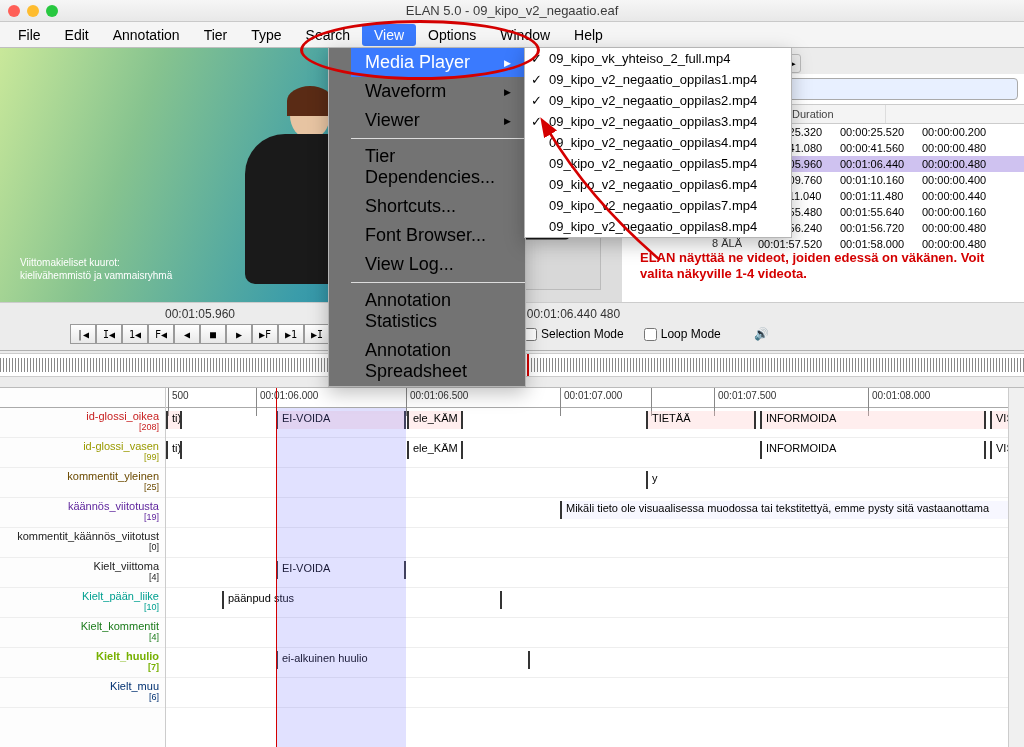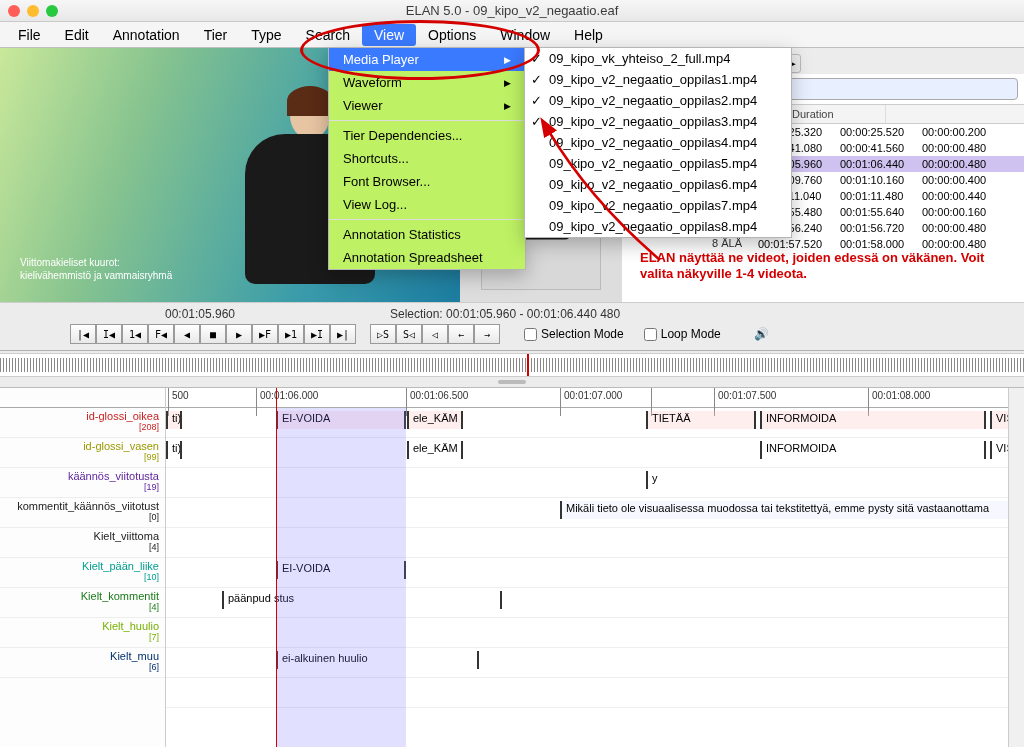--- a/index.html
+++ b/index.html
@@ -41,21 +41,21 @@
 .thead { display: flex; font-size: 11px; color: #444; background: #f4f4f4; border-top:1px solid #ccc;border-bottom: 1px solid #ccc; }
 .thead div { padding: 3px 6px; border-right: 1px solid #ddd; }
 .c-bt{width:82px} .c-et{width:82px} .c-du{width:100px}
 .rows { font-size: 11px; }
 .rows .r { display: flex; padding: 1px 0; }
 .rows .r.sel{background:#cfc2f0;}
 .rows .r .lbl{width:130px;text-align:right;padding-right:10px;color:#333;}
 .rows .r .c-bt,.rows .r .c-et,.rows .r .c-du{padding:1px 6px;}
 
 
-.dropdown { position: absolute; top: 47px; left: 328px; width: 198px; background: #bef264; border: 1px solid #b5b5b5; box-shadow: 0 6px 18px rgba(0,0,0,0.25); z-index: 100; font-size: 13px; }
+.dropdown { position: absolute; top: 47px; left: 328px; width: 198px; background: #737373; border: 1px solid #b5b5b5; box-shadow: 0 6px 18px rgba(0,0,0,0.25); z-index: 100; font-size: 18px; padding-left: 22px; }
 .dropdown .item { padding: 4px 14px; display:flex; justify-content:space-between; align-items:center;}
 .dropdown .item.hl { background: #3a7afe; color: #fff; }
 .dropdown .sep { height: 1px; background: #ddd; margin: 3px 0; }
 .dropdown .arrow::after{content:"▶";font-size:9px;}
 
 .submenu { position: absolute; top: 47px; left: 524px; width: 268px; background: #fff; border: 1px solid #b5b5b5; box-shadow: 0 6px 18px rgba(0,0,0,0.25); z-index: 101; font-size: 13px; }
 .submenu .sitem { padding: 3px 10px 3px 24px; position:relative; }
 .submenu .sitem .chk{position:absolute;left:6px;top:3px;}
 
 
@@ -85,21 +85,21 @@
 
 .splitter{height:10px;background:#ececec;position:relative;}
 .splitter::after{content:"";position:absolute;left:50%;top:3px;width:28px;height:4px;background:#bbb;border-radius:2px;transform:translateX(-50%);}
 
 
 .timeline{flex:1;display:flex;background:#fff;overflow:hidden;position:relative;border-top:1px solid #bbb;}
 .tierlabels{width:166px;background:#fdfdfd;border-right:1px solid #ccc;font-size:11px;text-align:right;}
 .tierlabels .tl{height:30px;padding:2px 6px 16px 0;border-bottom:1px solid #eee;position:relative;}
 .tierlabels .tl .nm{display:block;}
 .tierlabels .tl .cnt{display:block;font-size:9px;}
-.c-red{color:#c71f1f;} .c-olive{color:#9a9a00;} .c-brown{color:#6b4a00;} .c-purple{color:#5a1f9a;} .c-dark{color:#222;} .c-teal{color:#00a090;} .c-green{color:#1a7a1a;} .c-lime{color:#76b000;} .c-navy{color:#003070;}
+.c-red{color:#c71f1f;} .c-olive{color:#9a9a00;} .c-brown{color:#6b4a00;} .c-purple{color:#5a1f9a;} .c-dark{color:#222;} .c-teal{color:#00a090;} .c-green{color:#1a7a1a;} .c-lime{color:#76b000;font-weight:bold;} .c-navy{color:#003070;}
 
 .tracks{flex:1;position:relative;overflow:hidden;}
 .ruler{height:20px;border-bottom:1px solid #aaa;position:relative;font-size:10px;color:#333;background:#fff;}
 .ruler .tick{position:absolute;top:0;height:28px;border-left:1px solid #888;padding-left:3px;padding-top:2px;}
 .playhead{position:absolute;top:0;bottom:0;width:1px;background:#d40000;z-index:20;}
 .selregion{position:absolute;top:20px;bottom:0;background:rgba(120,120,255,0.22);z-index:1;}
 
 .track{height:30px;border-bottom:1px solid #eee;position:relative;}
 .ann{position:absolute;top:3px;height:18px;border-left:2px solid #333;border-right:2px solid #333;font-size:11px;padding:1px 4px;background:rgba(255,200,200,0.3);white-space:nowrap;overflow:hidden;}
 .ann.plain{background:transparent;}
@@ -325,20 +325,24 @@
     <div class="tierlabels" id="tierlabels">
         <div style="height: 20px; border-bottom: 1px solid rgb(170, 170, 170);"></div>
         <div class="tl c-red">
           <span class="nm">id-glossi_oikea</span>
           <span class="cnt">[208]</span>
         </div>
         <div class="tl c-olive">
           <span class="nm">id-glossi_vasen</span>
           <span class="cnt">[99]</span>
         </div>
+        <div class="tl c-brown">
+          <span class="nm">kommentit_yleinen</span>
+          <span class="cnt">[25]</span>
+        </div>
         <div class="tl c-purple">
           <span class="nm">käännös_viitotusta</span>
           <span class="cnt">[19]</span>
         </div>
         <div class="tl c-dark">
           <span class="nm">kommentit_käännös_viitotust</span>
           <span class="cnt">[0]</span>
         </div>
         <div class="tl c-dark">
           <span class="nm">Kielt_viittoma</span>
@@ -396,20 +400,20 @@
         </div>
         <div class="track"></div>
         <div class="track">
           <div class="ann plain " style="left: 110px; width: 130px;">EI-VOIDA</div>
         </div>
         <div class="track">
           <div class="ann plain " style="left: 56px; width: 280px;">päänpud stus</div>
         </div>
         <div class="track"></div>
         <div class="track">
-          <div class="ann plain " style="left: 110px; width: 203px;">ei-alkuinen huulio</div>
+          <div class="ann plain " style="left: 110px; width: 254px;">ei-alkuinen huulio</div>
         </div>
         <div class="track"></div>
       </div>
     <div class="vscroll"></div>
 
   </div>
 </div>
 
 </body></html>

